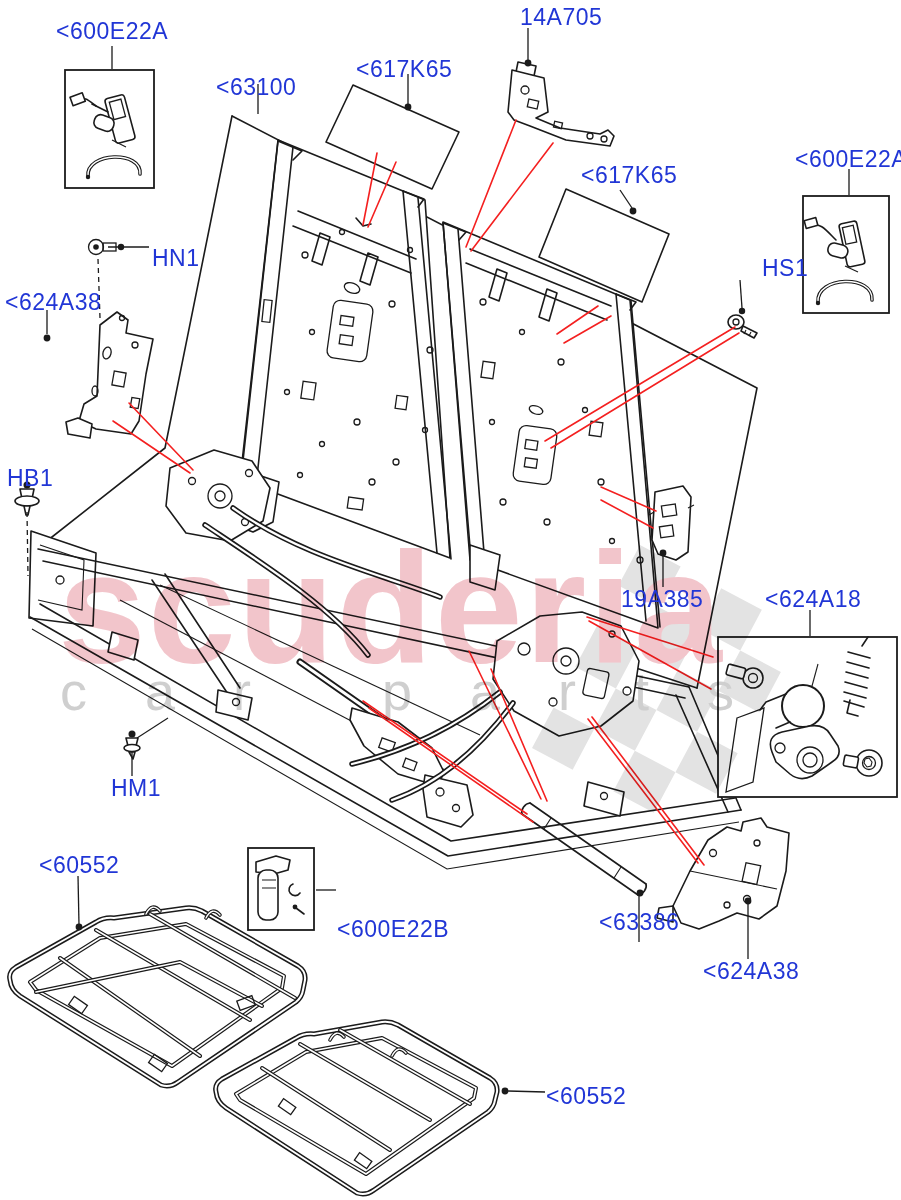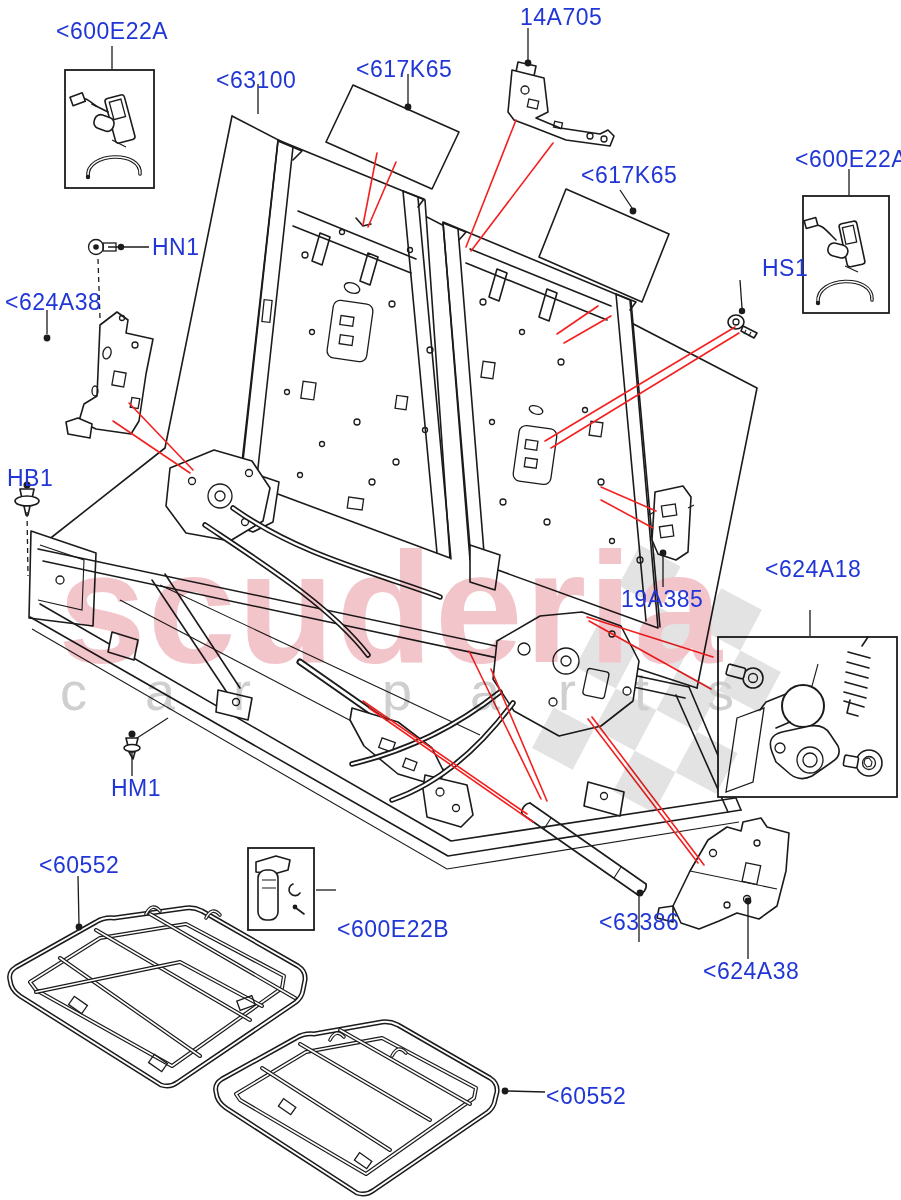--- a/index.html
+++ b/index.html
@@ -428,30 +428,30 @@
       <rect class="checker" x="138" y="138" width="46" height="46"></rect>
       <rect class="checker" x="0" y="184" width="46" height="46"></rect>
       <rect class="checker" x="92" y="184" width="46" height="46"></rect>
     </g>
     <text class="wm-brand" x="58" y="662" font-size="158" letter-spacing="2">scuderia</text>
     <text class="wm-sub" x="60" y="710" font-size="54" letter-spacing="58">car parts</text>
   </g>
 </svg>
 
   <div class="part-label" style="left:56px;top:19px">&lt;600E22A</div>
-  <div class="part-label" style="left:216px;top:68px">&lt;63100</div>
+  <div class="part-label" style="left:216px;top:75px">&lt;63100</div>
   <div class="part-label" style="left:356px;top:57px">&lt;617K65</div>
   <div class="part-label" style="left:520px;top:5px">14A705</div>
   <div class="part-label" style="left:581px;top:163px">&lt;617K65</div>
   <div class="part-label" style="left:795px;top:147px">&lt;600E22A</div>
-  <div class="part-label" style="left:152px;top:235px">HN1</div>
+  <div class="part-label" style="left:152px;top:246px">HN1</div>
   <div class="part-label" style="left:5px;top:290px">&lt;624A38</div>
   <div class="part-label" style="left:762px;top:256px">HS1</div>
   <div class="part-label" style="left:7px;top:466px">HB1</div>
   <div class="part-label" style="left:621px;top:587px">19A385</div>
-  <div class="part-label" style="left:765px;top:557px">&lt;624A18</div>
+  <div class="part-label" style="left:765px;top:587px">&lt;624A18</div>
   <div class="part-label" style="left:111px;top:776px">HM1</div>
   <div class="part-label" style="left:39px;top:853px">&lt;60552</div>
   <div class="part-label" style="left:337px;top:917px">&lt;600E22B</div>
   <div class="part-label" style="left:599px;top:910px">&lt;63386</div>
   <div class="part-label" style="left:703px;top:959px">&lt;624A38</div>
   <div class="part-label" style="left:546px;top:1084px">&lt;60552</div>
 </div>
 
 </body></html>

